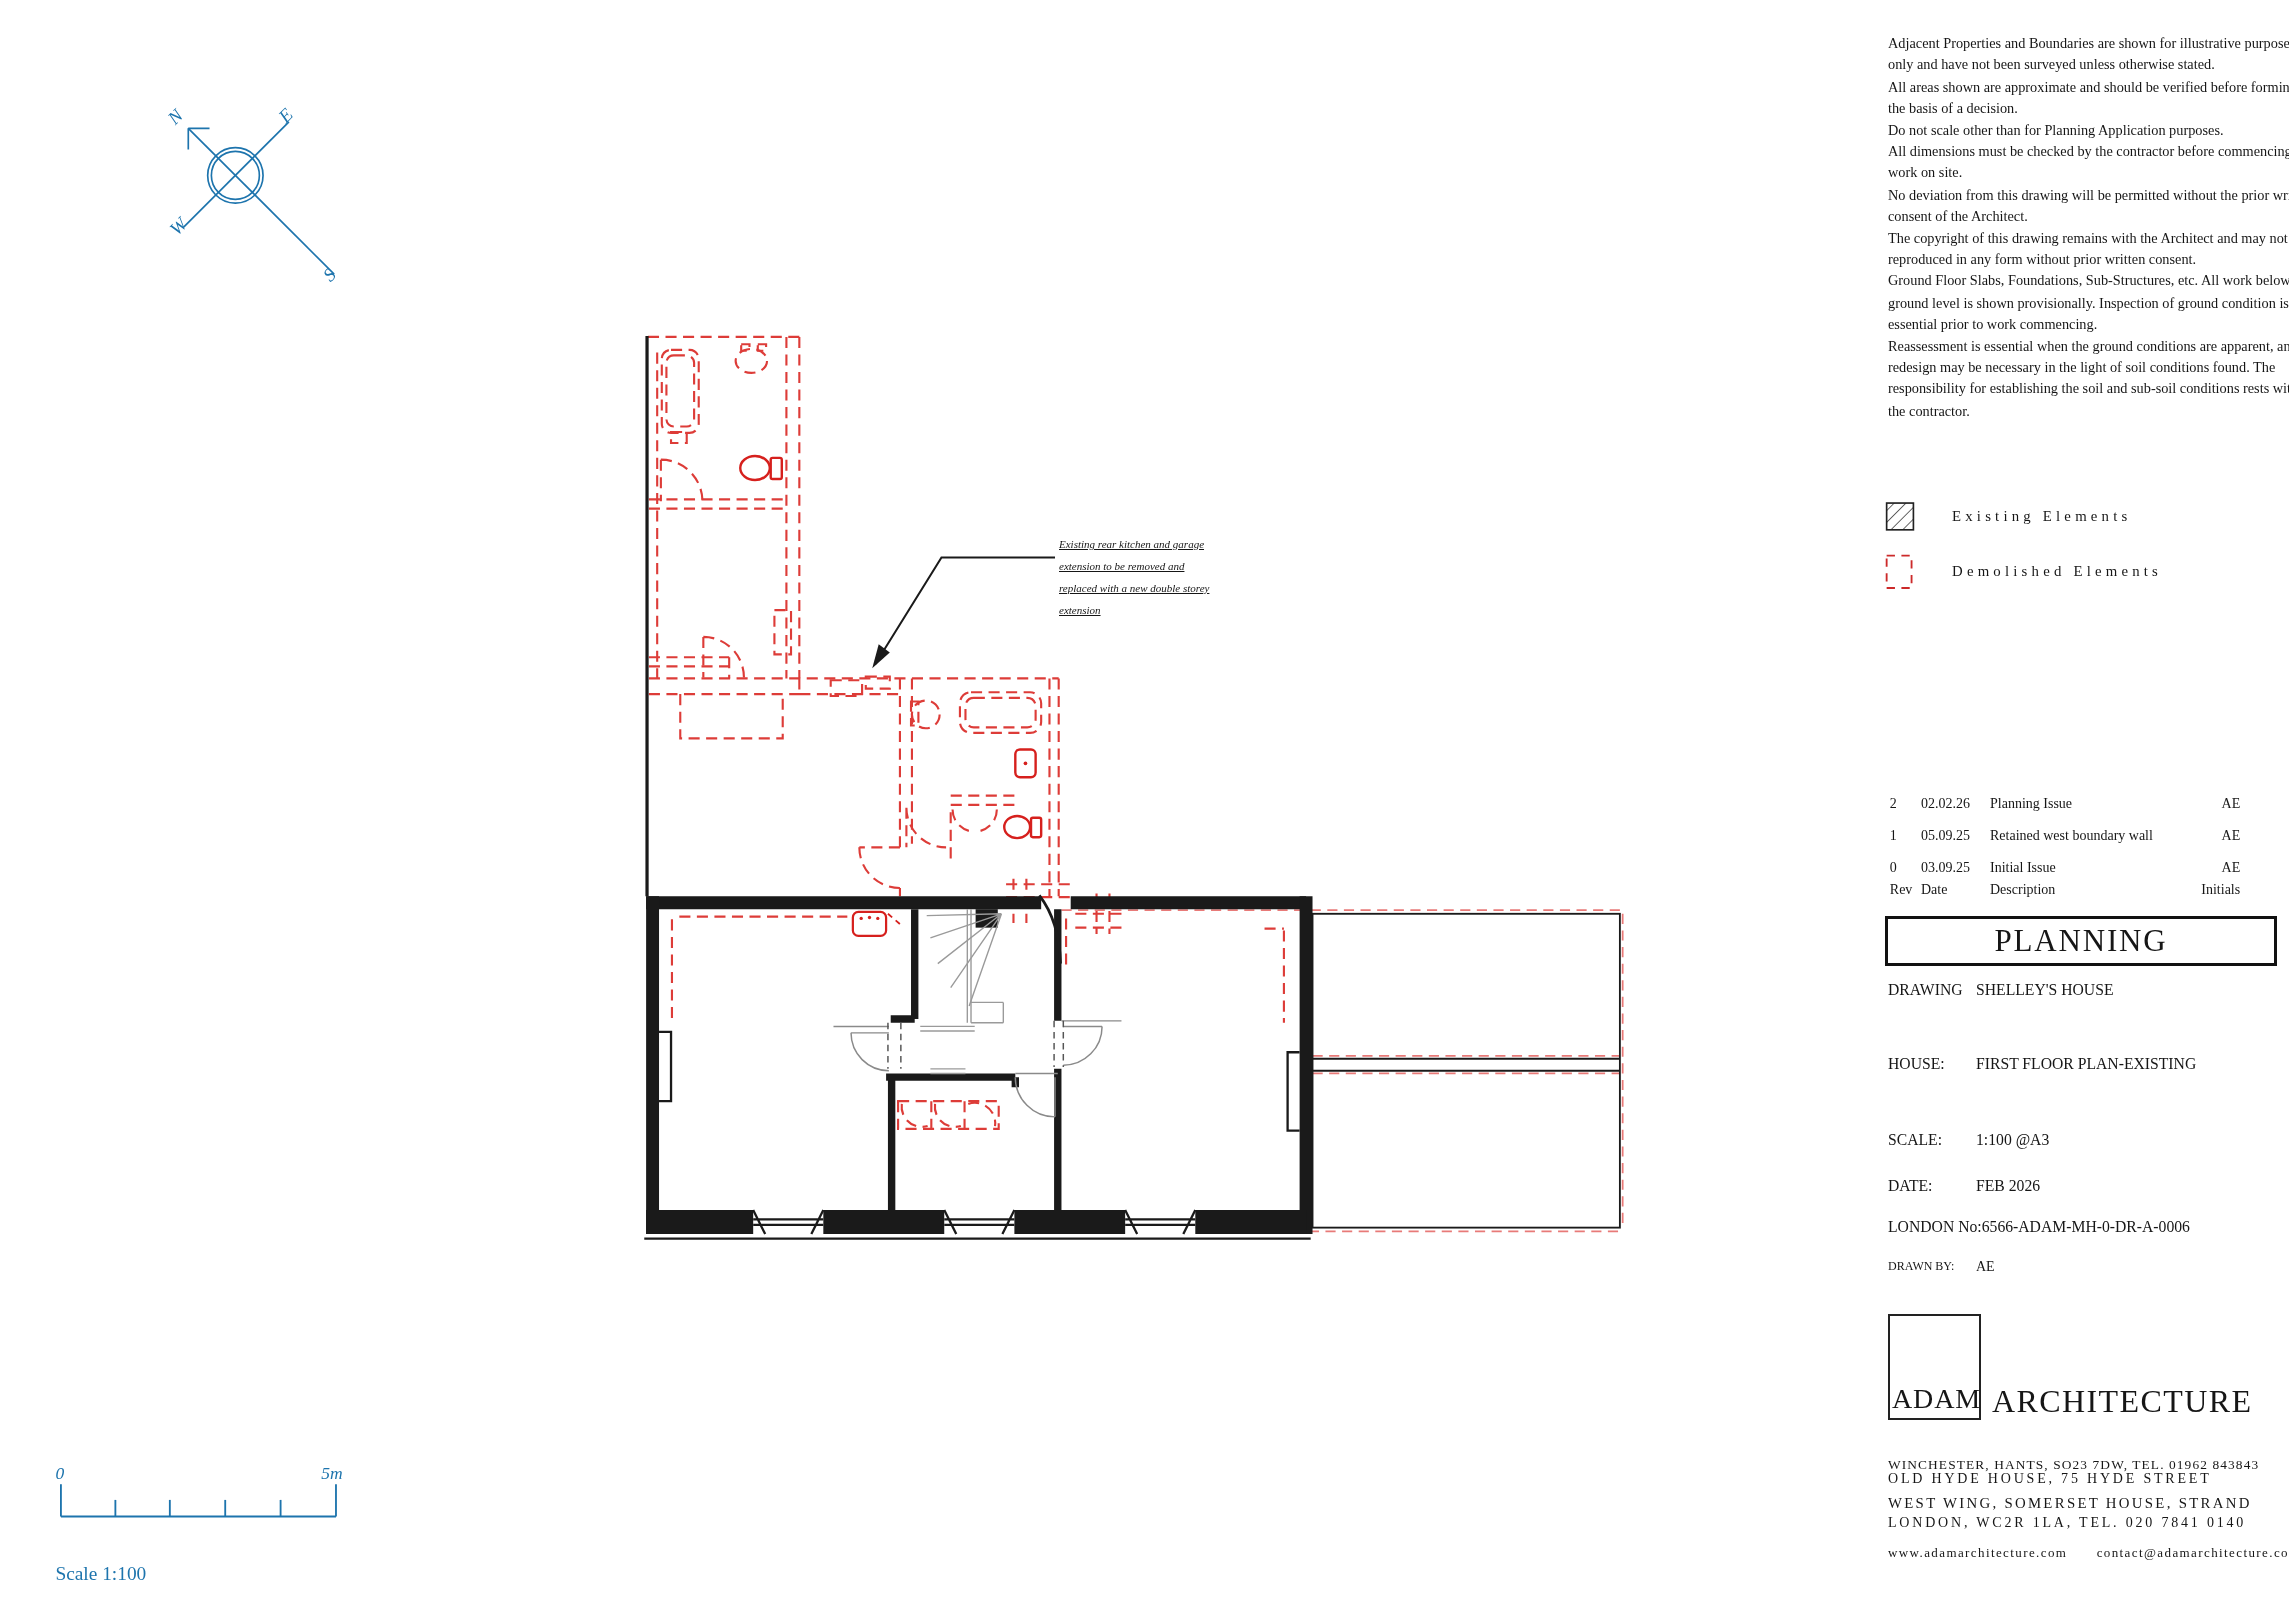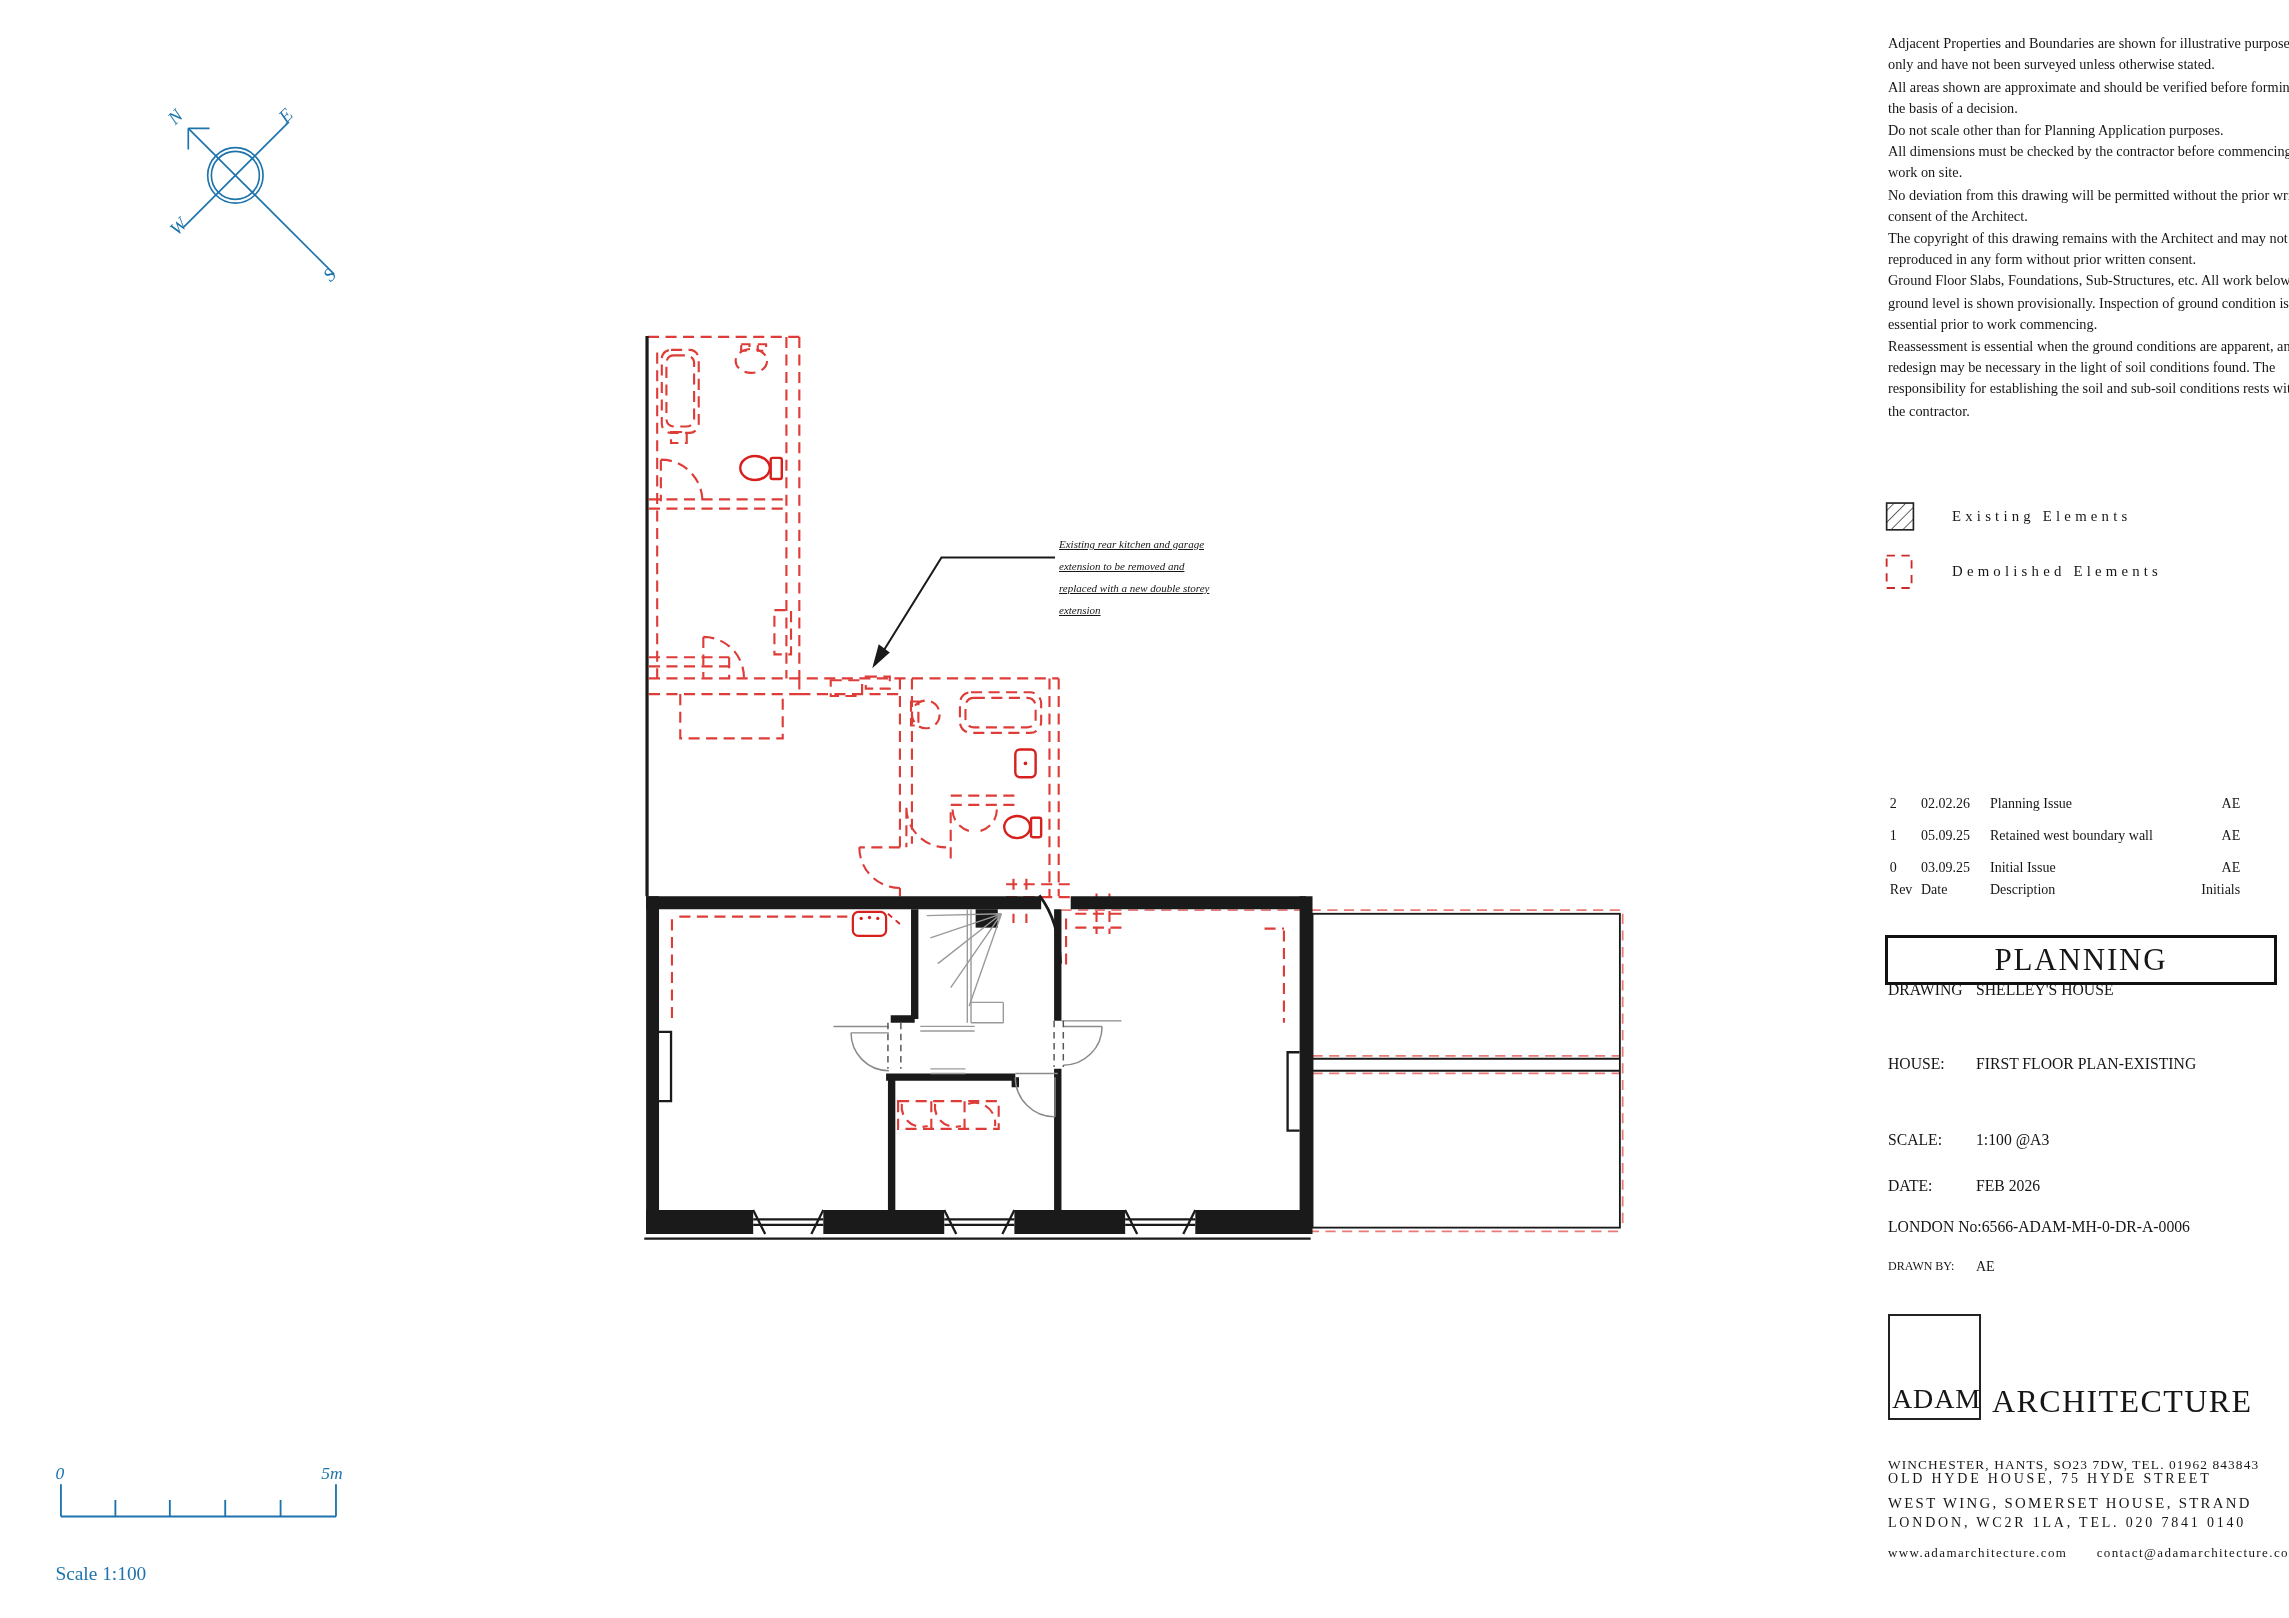--- a/index.html
+++ b/index.html
@@ -9,21 +9,21 @@
   
   .legend-label{position:absolute;left:1936px;font-size:14.8px;letter-spacing:4.2px;white-space:nowrap;margin-left:16px;}
   
   .rev-row{position:absolute;left:1888px;width:354px;height:18.5px;font-size:14px;}
   .rev-row .c-rev{position:absolute;left:1.8px;}
   .rev-row .c-date{position:absolute;left:33px;}
   .rev-row .c-desc{position:absolute;left:102px;}
   .rev-row .c-init{position:absolute;right:1.8px;text-align:right;}
   
   .stamp{position:absolute;left:1885px;top:916px;width:386px;height:44px;border:3.7px solid #111;
-         display:flex;align-items:center;justify-content:center;font-size:31px;letter-spacing:1.8px;margin-top:19px;}
+         display:flex;align-items:center;justify-content:center;font-size:31px;letter-spacing:1.8px;}
   
   .fld{position:absolute;left:1888px;font-size:15.7px;white-space:nowrap;}
   .fld .val{position:absolute;left:88px;}
   .fld.small{font-size:12px;text-align:center;}
   .fld.small .val{font-size:14px;left:88px;}
   
   .logo-box{position:absolute;left:1888px;top:1314px;width:89px;height:102px;border:2.8px solid #222;}
   .logo-adam{position:absolute;left:1892px;top:1383px;width:85px;text-align:center;font-size:28px;letter-spacing:0.9px;}
   .logo-arch{position:absolute;left:1992px;top:1383px;font-size:32px;letter-spacing:1.4px;white-space:nowrap;}
   .addr{position:absolute;left:1888px;white-space:nowrap;}

